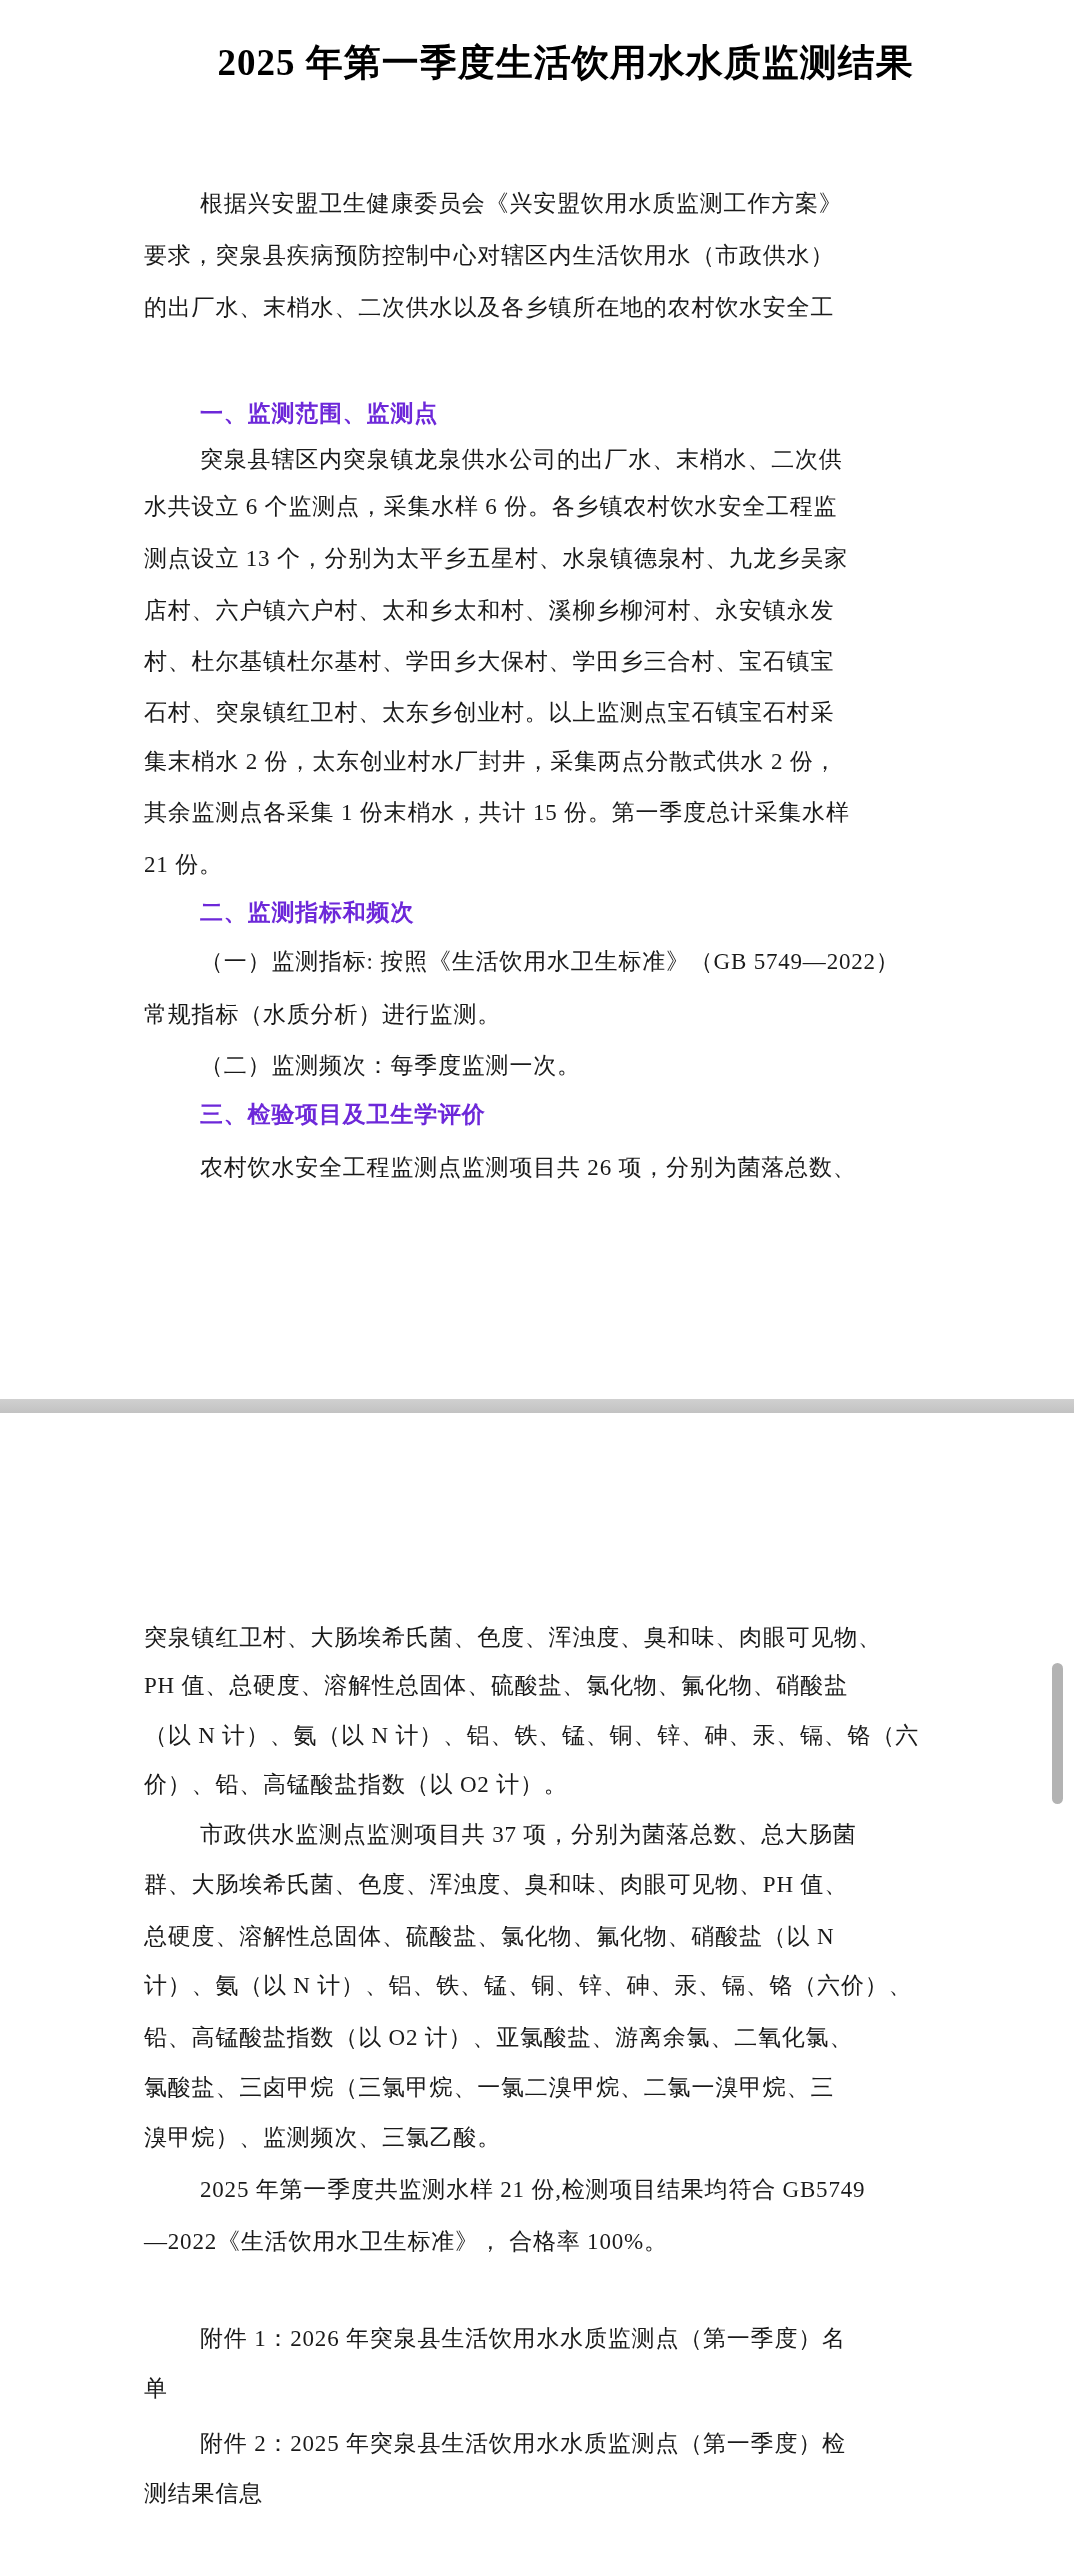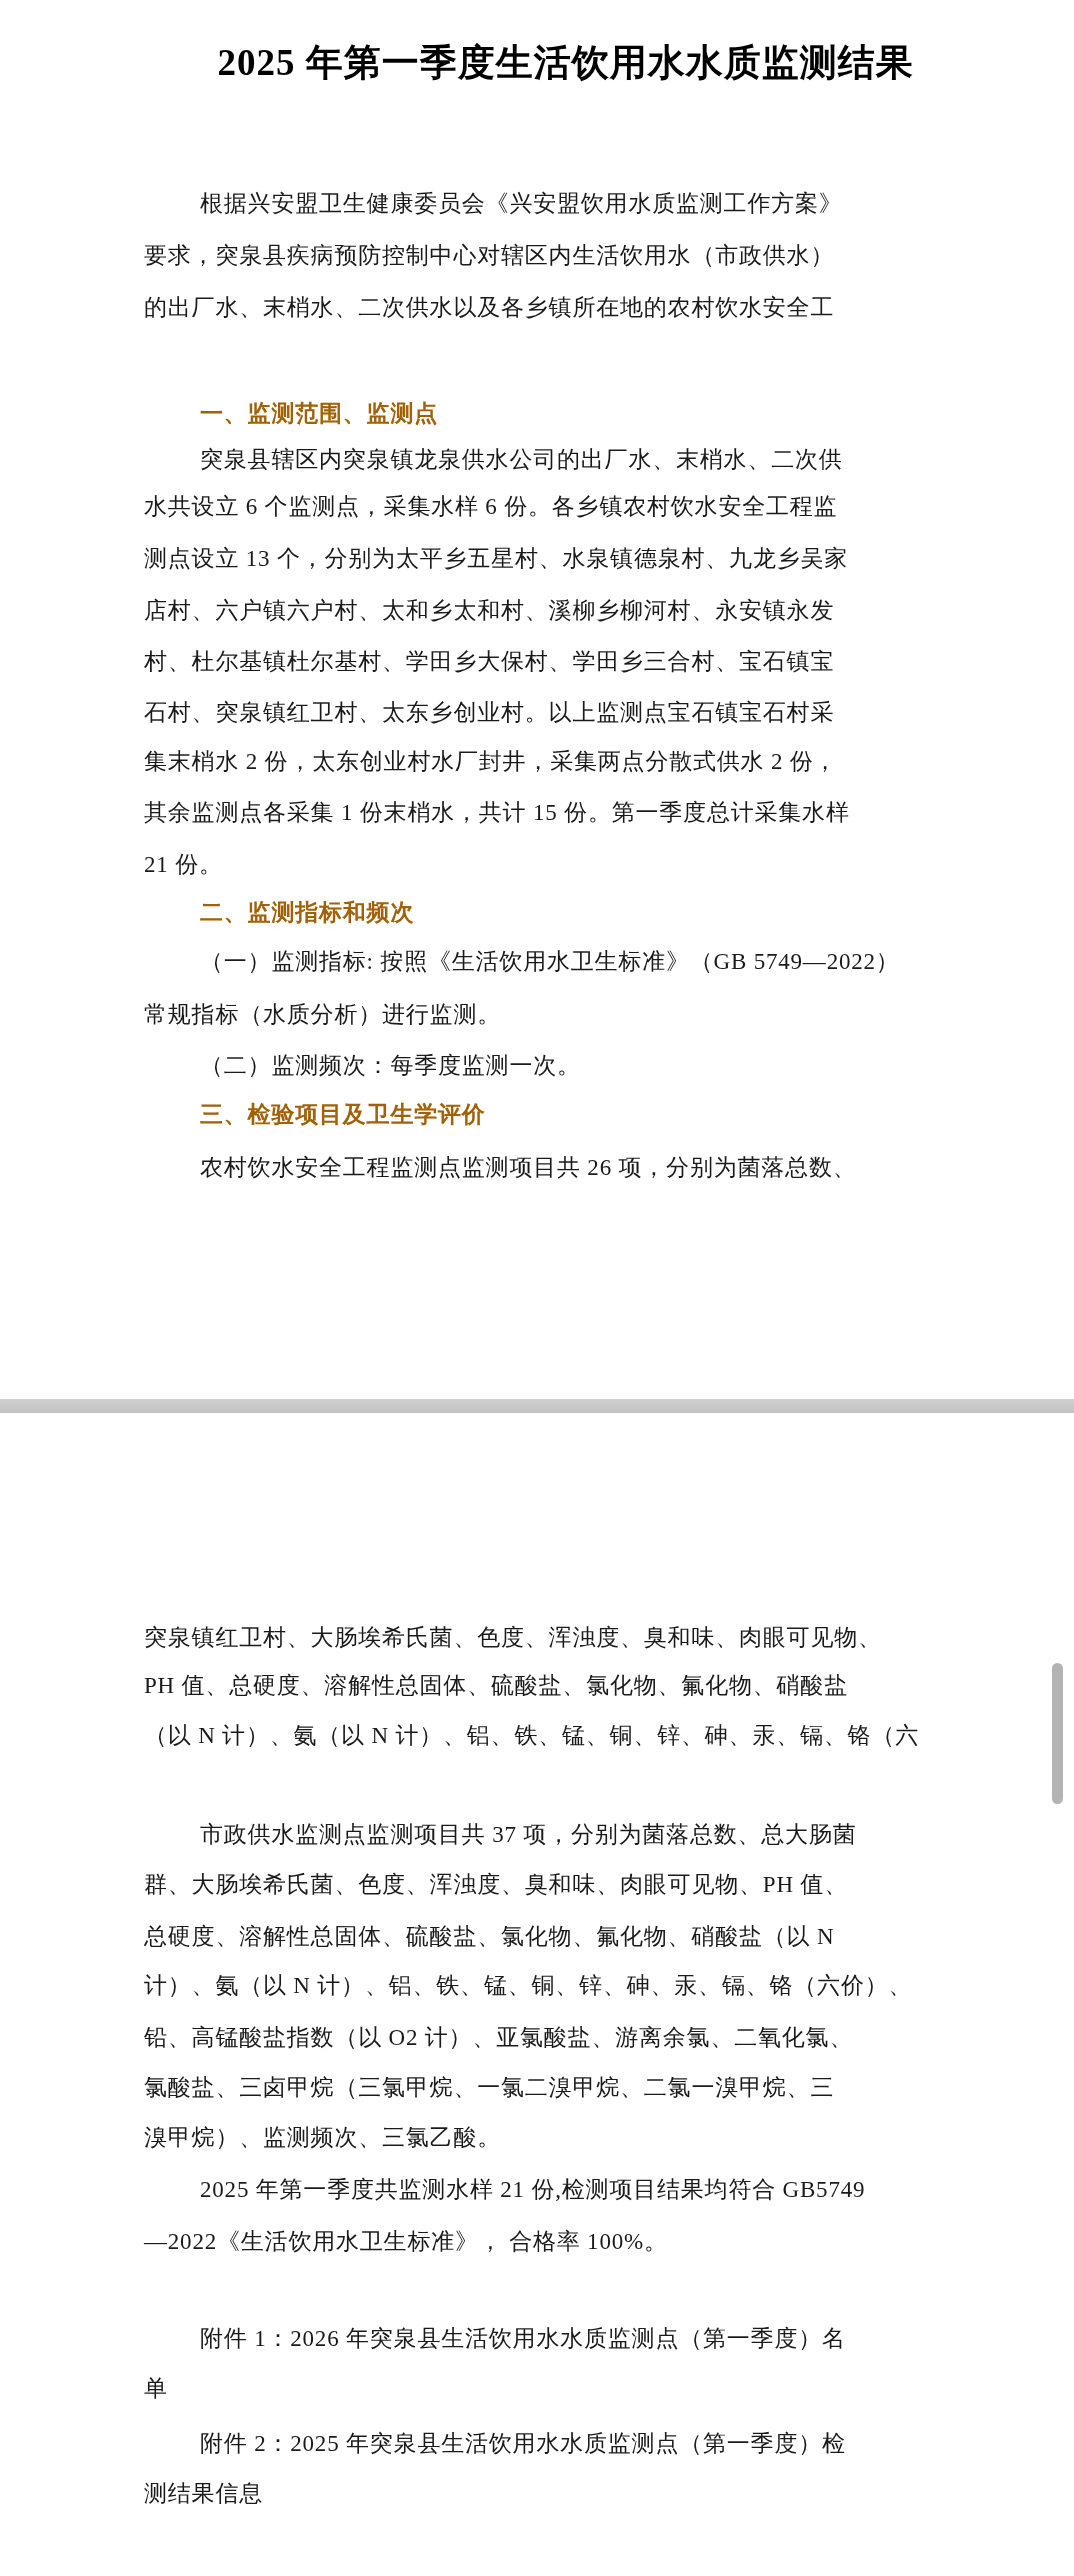--- a/index.html
+++ b/index.html
@@ -47,21 +47,21 @@
     font-size:23px;
     line-height:34px;
     letter-spacing:0.8px;
     white-space:nowrap;
     color:#1a1a1a;
   }
   .indent{padding-left:56px;}
   .hd{
     font-family:"Liberation Sans","DejaVu Sans",sans-serif;
     font-weight:bold;
-    color:#a16207;
+    color:#6d28d9;
   }
   .scroll-thumb{
     position:absolute;
     left:1052px;
     top:1663px;
     width:11px;
     height:141px;
     border-radius:6px;
     background:#b3b3b3;
   }
@@ -93,20 +93,21 @@
   <div class="ln indent hd" style="top:895px">二、监测指标和频次</div>
   <div class="ln indent" style="top:945px">（一）监测指标: 按照《生活饮用水卫生标准》（GB 5749—2022）</div>
   <div class="ln" style="top:998px">常规指标（水质分析）进行监测。</div>
   <div class="ln indent" style="top:1049px">（二）监测频次：每季度监测一次。</div>
   <div class="ln indent hd" style="top:1097px">三、检验项目及卫生学评价</div>
   <div class="ln indent" style="top:1151px">农村饮水安全工程监测点监测项目共 26 项，分别为菌落总数、</div>
 
   <div class="ln" style="top:1621px">突泉镇红卫村、大肠埃希氏菌、色度、浑浊度、臭和味、肉眼可见物、</div>
   <div class="ln" style="top:1669px">PH 值、总硬度、溶解性总固体、硫酸盐、氯化物、氟化物、硝酸盐</div>
   <div class="ln" style="top:1719px">（以 N 计）、氨（以 N 计）、铝、铁、锰、铜、锌、砷、汞、镉、铬（六</div>
+  <div class="ln" style="top:1768px">价）、铅、高锰酸盐指数（以 O2 计）。</div>
   <div class="ln indent" style="top:1818px">市政供水监测点监测项目共 37 项，分别为菌落总数、总大肠菌</div>
   <div class="ln" style="top:1868px">群、大肠埃希氏菌、色度、浑浊度、臭和味、肉眼可见物、PH 值、</div>
   <div class="ln" style="top:1920px">总硬度、溶解性总固体、硫酸盐、氯化物、氟化物、硝酸盐（以 N</div>
   <div class="ln" style="top:1969px">计）、氨（以 N 计）、铝、铁、锰、铜、锌、砷、汞、镉、铬（六价）、</div>
   <div class="ln" style="top:2021px">铅、高锰酸盐指数（以 O2 计）、亚氯酸盐、游离余氯、二氧化氯、</div>
   <div class="ln" style="top:2071px">氯酸盐、三卤甲烷（三氯甲烷、一氯二溴甲烷、二氯一溴甲烷、三</div>
   <div class="ln" style="top:2121px">溴甲烷）、监测频次、三氯乙酸。</div>
   <div class="ln indent" style="top:2173px">2025 年第一季度共监测水样 21 份,检测项目结果均符合 GB5749</div>
   <div class="ln" style="top:2225px">—2022《生活饮用水卫生标准》， 合格率 100%。</div>
   <div class="ln indent" style="top:2322px">附件 1：2026 年突泉县生活饮用水水质监测点（第一季度）名</div>

